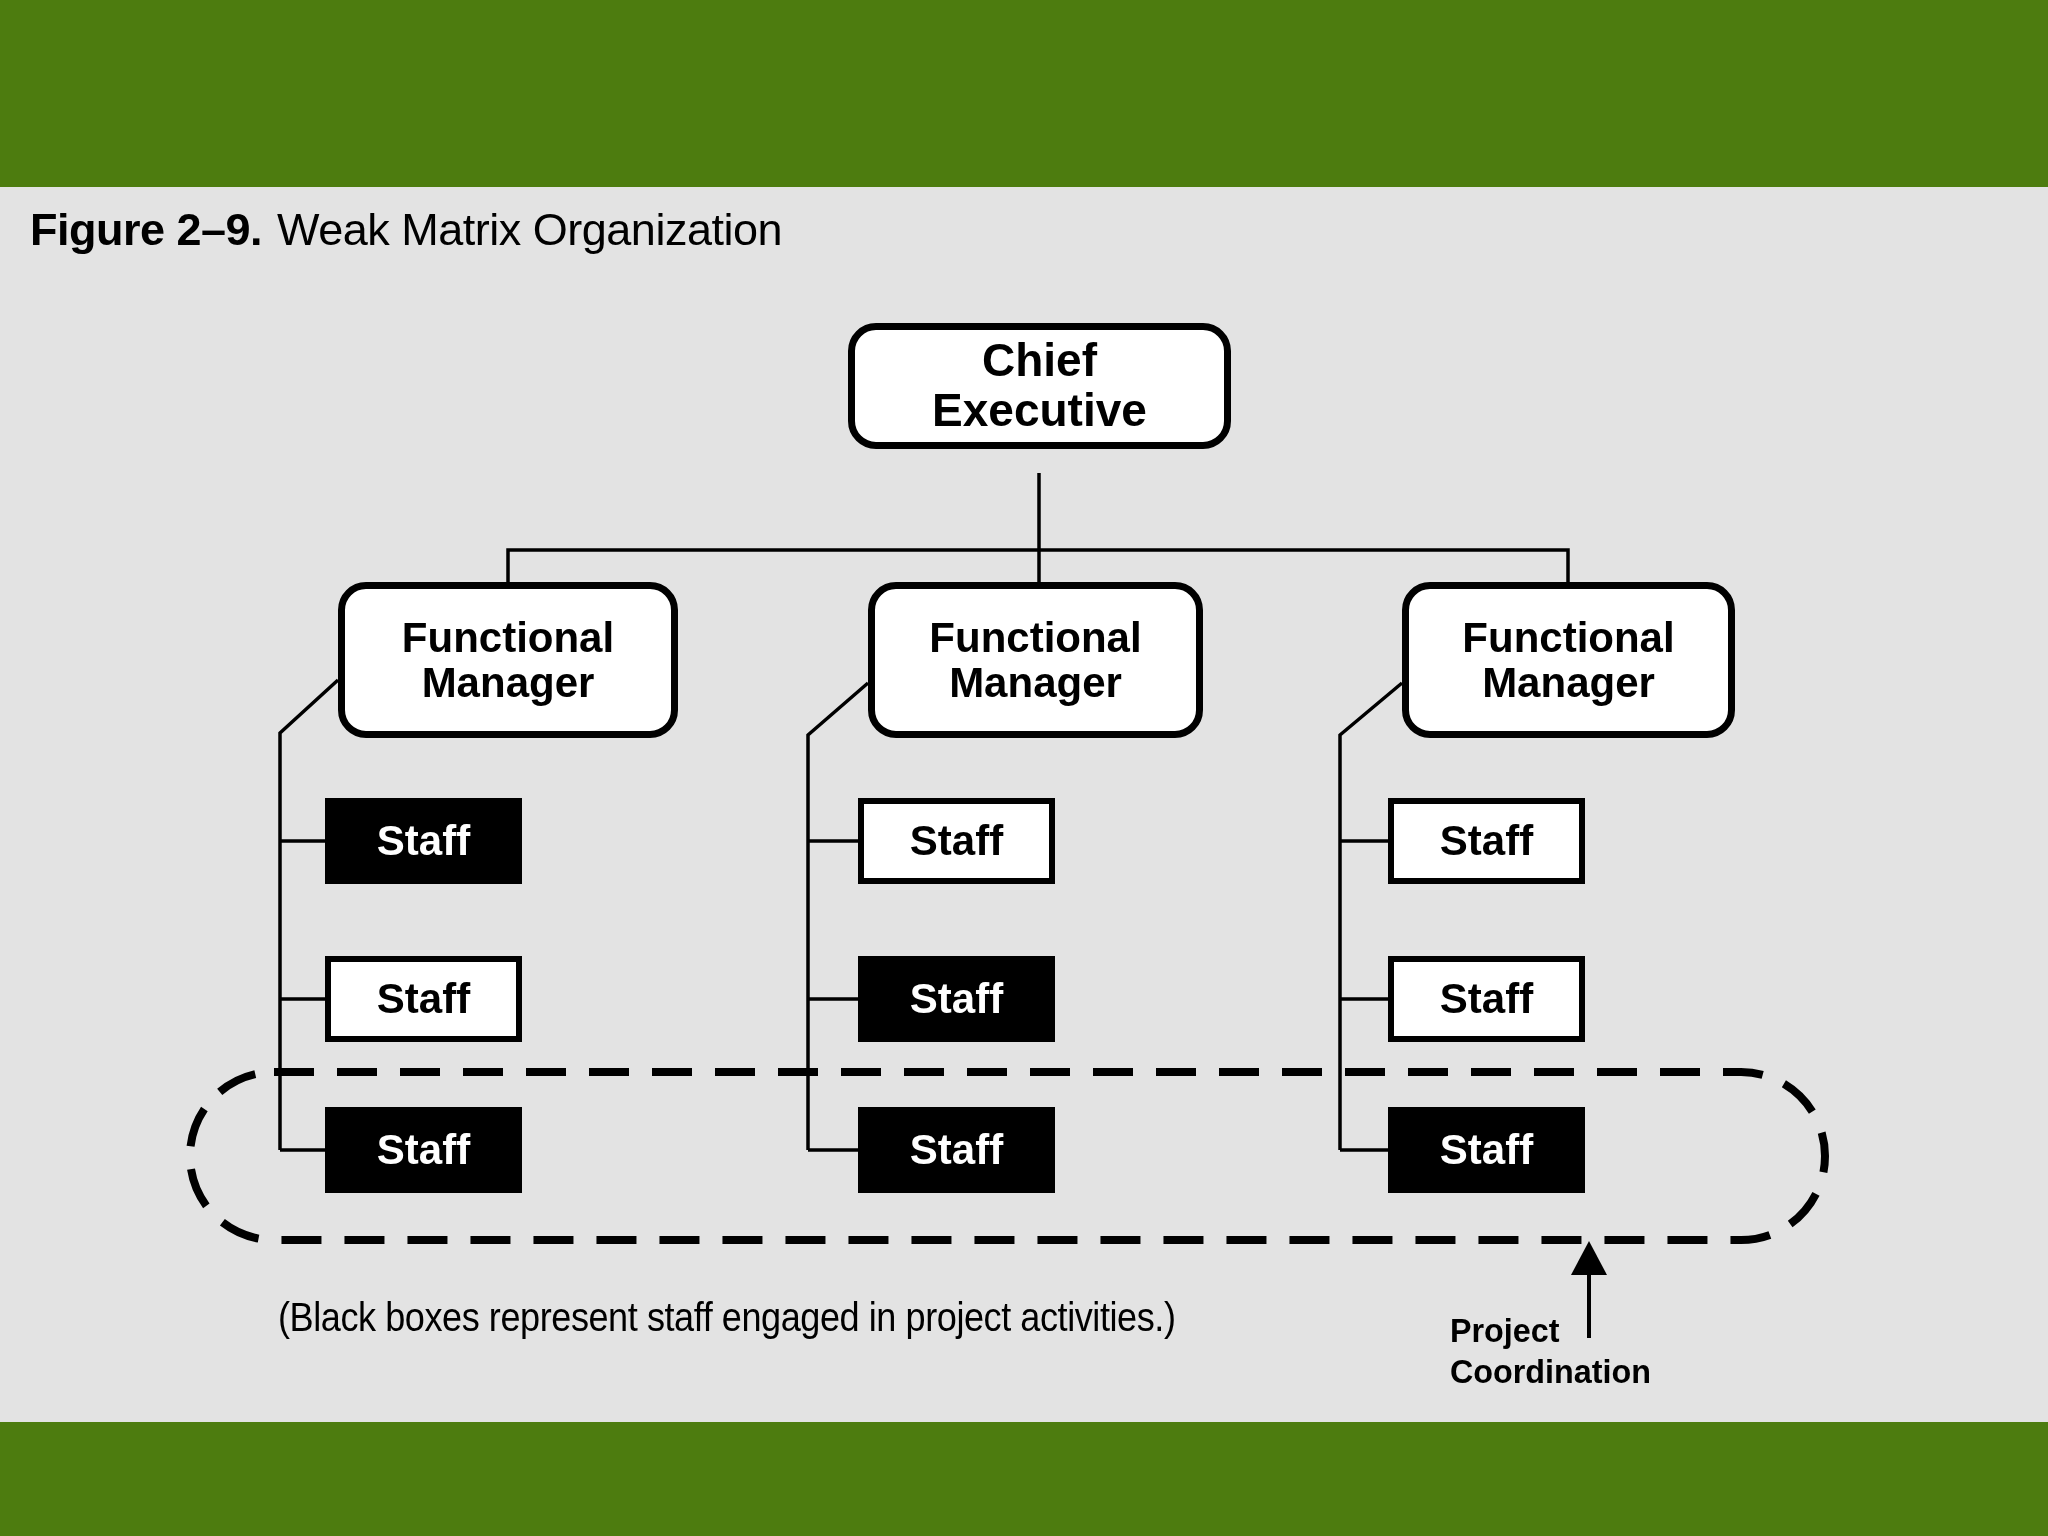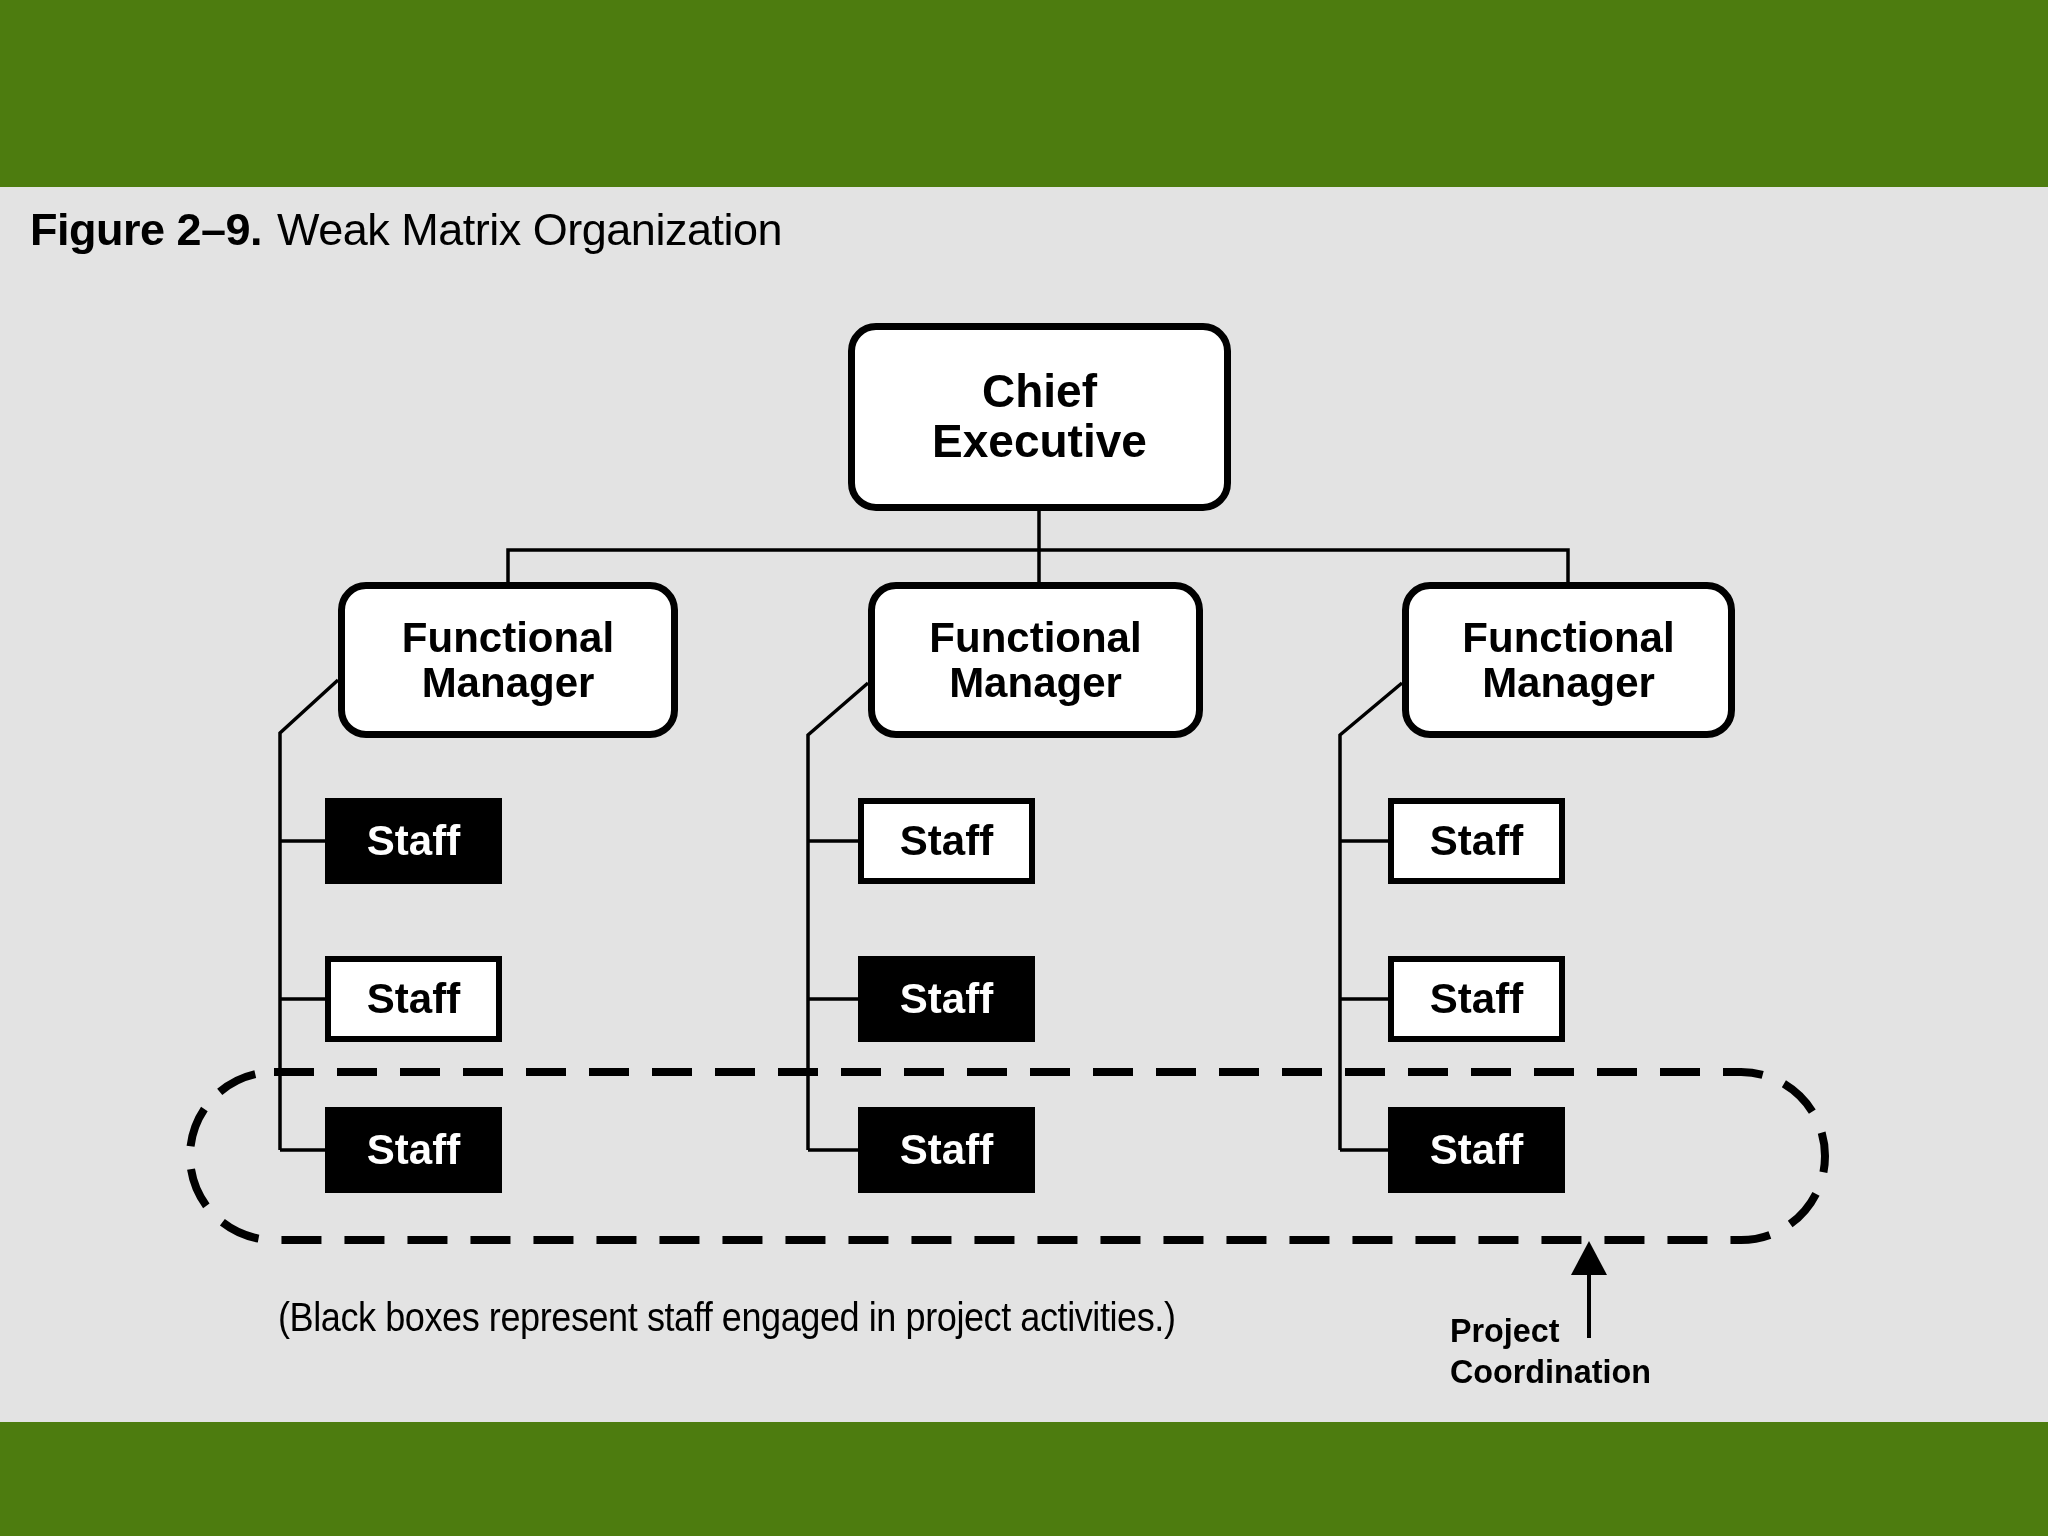--- a/index.html
+++ b/index.html
@@ -5,26 +5,26 @@
   html,body{margin:0;padding:0;background:#fff;}
   .canvas{position:relative;width:2048px;height:1536px;background:#4d7c0f;overflow:hidden;
           font-family:"Liberation Sans", sans-serif;color:#000;}
   .panel{position:absolute;left:0;top:187px;width:2048px;height:1235px;background:#e3e3e3;}
   .figure-title{position:absolute;left:30px;top:204px;font-size:45px;letter-spacing:-0.5px;}
   .figure-title .b{font-weight:bold;margin-right:15px;}
   svg.lines{position:absolute;left:0;top:0;width:2048px;height:1536px;}
   .node{position:absolute;box-sizing:border-box;background:#fff;border:7px solid #000;
         border-radius:28px;display:flex;align-items:center;justify-content:center;
         text-align:center;font-weight:bold;white-space:pre-line;line-height:1.08;}
-  .ce{left:848px;top:323px;width:383px;height:188px;font-size:46px;}
+  .ce{left:848px;top:323px;width:383px;height:126px;font-size:46px;}
   .mgr{top:582px;height:156px;font-size:42px;}
   .m0{left:338px;width:340px;}
   .m1{left:868px;width:335px;}
   .m2{left:1402px;width:333px;}
-  .staff{position:absolute;box-sizing:border-box;width:177px;height:86px;background:#fff;
+  .staff{position:absolute;box-sizing:border-box;width:197px;height:86px;background:#fff;
          border:6px solid #000;display:flex;align-items:center;justify-content:center;
          font-weight:bold;font-size:42px;}
   .staff.filled{background:#000;color:#fff;}
   .c0{left:325px;} .c1{left:858px;} .c2{left:1388px;}
   .r0{top:798px;} .r1{top:956px;} .r2{top:1107px;}
   .caption{position:absolute;left:278px;top:1294px;font-size:41px;letter-spacing:-0.5px;
            transform:scaleX(0.88);transform-origin:left top;}
   .coord{position:absolute;left:1450px;top:1310px;font-size:34px;font-weight:bold;
          line-height:1.2;white-space:pre-line;transform:scaleX(0.95);transform-origin:left top;}
 </style>

